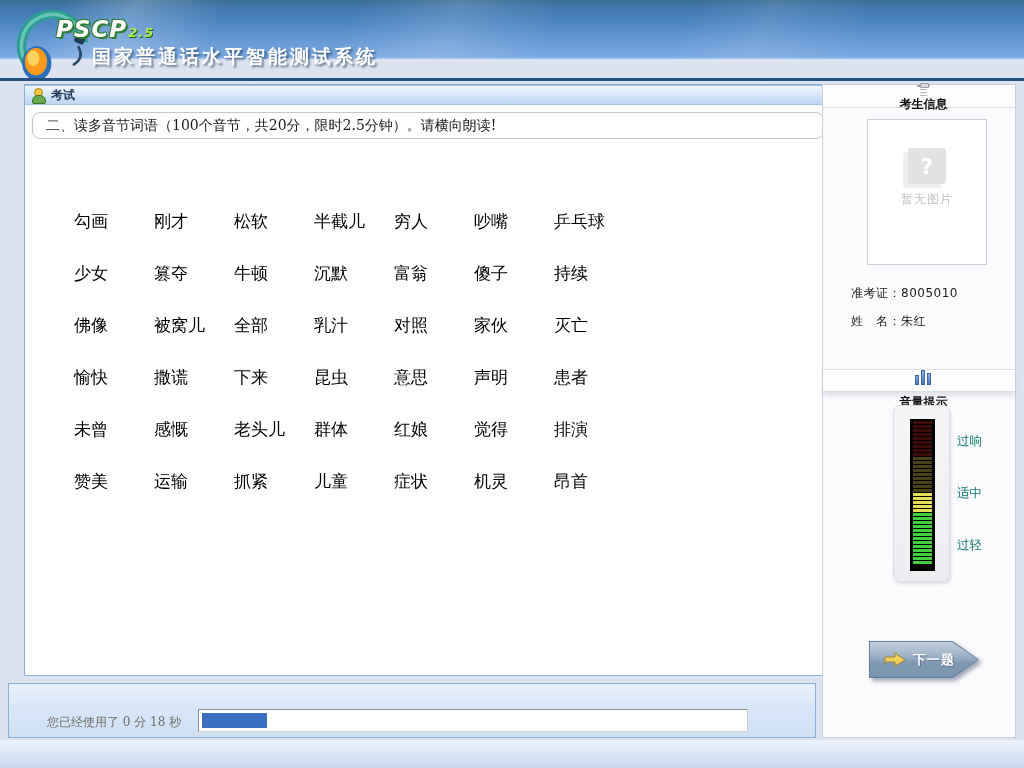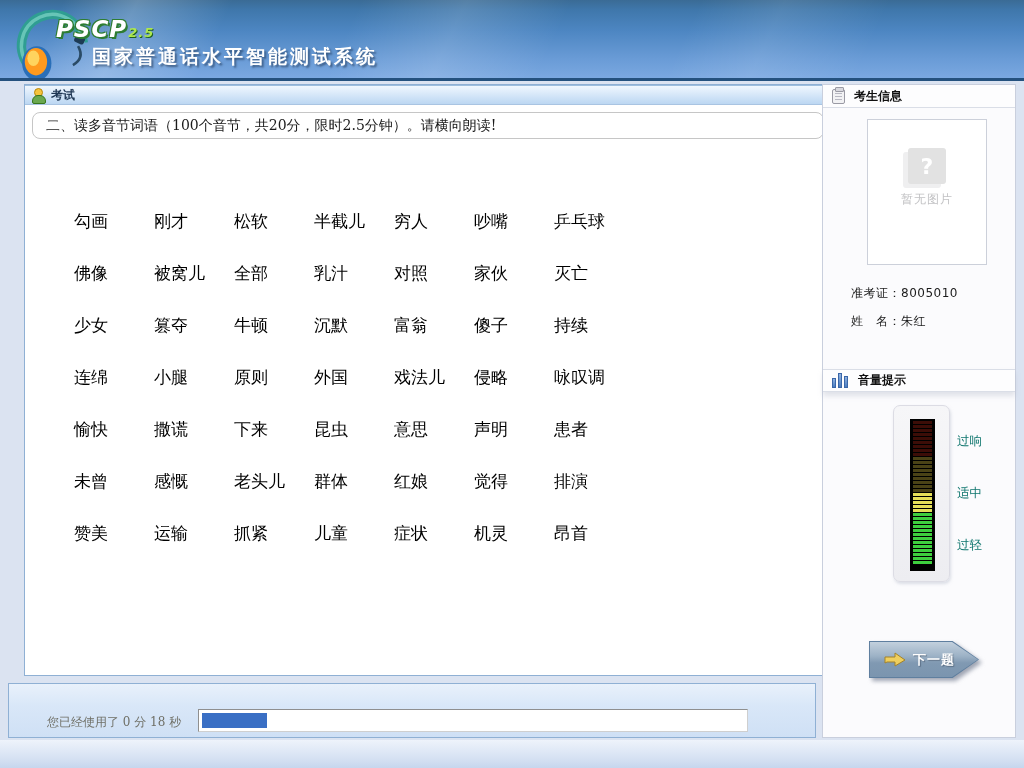--- a/index.html
+++ b/index.html
@@ -1,21 +1,21 @@
 <!DOCTYPE html>
 <html><head>
 <meta charset="utf-8">
 <style>
   * { margin:0; padding:0; box-sizing:border-box; }
   html,body { width:1024px; height:768px; }
   body { font-family:"DejaVu Sans","Liberation Sans",sans-serif; }
   #screen { position:relative; width:1024px; height:768px; background:#dbe3f1; overflow:hidden; }
 
   
-  .header { position:absolute; left:0; top:0; width:1024px; height:81px;
+  .header { position:absolute; left:0; top:0; width:1024px; height:59px;
     background:linear-gradient(180deg,#3a6b95 0%,#3f77ab 12%,#4d86c2 38%,#699bd6 72%,#7aa8e1 96%,#9fc2ec 100%); }
   .header::before { content:""; position:absolute; inset:0;
     background:linear-gradient(115deg, rgba(255,255,255,0) 6%, rgba(255,255,255,.22) 13%, rgba(255,255,255,0) 22%,
       rgba(255,255,255,0) 34%, rgba(255,255,255,.14) 44%, rgba(255,255,255,0) 54%,
       rgba(255,255,255,0) 66%, rgba(255,255,255,.10) 74%, rgba(255,255,255,0) 84%); }
   .header-bottom-line { position:absolute; left:0; top:78px; width:100%; height:3px; background:#24517e; }
   .logo-headset { position:absolute; left:8px; top:-2px; width:92px; height:86px; }
   .logo-pscp { position:absolute; left:56px; top:16px; font-size:23px; font-weight:bold; font-style:italic;
     color:#ffffff; letter-spacing:1px;
     text-shadow:2px 2px 0 #2e7d32, -1px -1px 0 #2e7d32, 1px -1px 0 #2e7d32, -1px 1px 0 #2e7d32; }
@@ -48,21 +48,21 @@
   .time-text { position:absolute; left:38px; top:30px; font-family:"DejaVu Serif","Liberation Serif",serif;
     font-size:12px; color:#6f6f66; }
   .progress { position:absolute; left:189px; top:25px; width:550px; height:23px;
     background:#ffffff; border:1px solid #8f8f8f; border-right-color:#cfcfcf; border-bottom-color:#cfcfcf; padding:3px; }
   .progress-fill { height:100%; width:12%; background:#3a6fc4; }
 
   
   .sidebar { position:absolute; left:822px; top:84px; width:194px; height:654px;
     background:#fbfbfd; border:1px solid #c9cfdd; }
   .side-header { position:relative; height:23px; display:flex; align-items:center; gap:9px; padding-left:9px;
-    font-size:12px; font-weight:bold; color:#101010; background:#fdfdfe; border-bottom:1px solid #dadee7; }
+    font-size:12px; font-weight:bold; color:#101010; background:#fdfdfe; border-bottom:1px solid #dadee7;flex-direction:column; }
   .side-header.vol { position:absolute; left:0; top:284px; width:100%; border-top:1px solid #dadee7;
     box-shadow:0 4px 5px rgba(175,180,198,.35); }
   .clipboard-icon { width:13px; height:15px; background:#f2f2f4; border:1px solid #9a9aa4; border-radius:2px; position:relative; }
   .clipboard-icon::before { content:""; position:absolute; left:2px; top:-3px; width:7px; height:3px;
     background:#d8d8de; border:1px solid #9a9aa4; border-radius:1px; }
   .clipboard-icon::after { content:""; position:absolute; left:2px; top:3px; width:7px; height:1px;
     background:#b8b8c2; box-shadow:0 3px 0 #b8b8c2, 0 6px 0 #b8b8c2; }
   .photo-box { position:absolute; left:44px; top:34px; width:120px; height:146px;
     background:#ffffff; border:1px solid #ccd0da; display:flex; flex-direction:column;
     align-items:center; justify-content:center; gap:7px; padding-bottom:28px; }
@@ -148,45 +148,36 @@
         <div class="word-row">
           <span class="word-cell">勾画</span>
           <span class="word-cell">刚才</span>
           <span class="word-cell">松软</span>
           <span class="word-cell">半截儿</span>
           <span class="word-cell">穷人</span>
           <span class="word-cell">吵嘴</span>
           <span class="word-cell">乒乓球</span>
         </div>
         <div class="word-row">
+          <span class="word-cell">少女</span>
+          <span class="word-cell">篡夺</span>
+          <span class="word-cell">牛顿</span>
+          <span class="word-cell">沉默</span>
+          <span class="word-cell">富翁</span>
+          <span class="word-cell">傻子</span>
+          <span class="word-cell">持续</span>
+        </div>
+        <div class="word-row">
           <span class="word-cell">佛像</span>
           <span class="word-cell">被窝儿</span>
           <span class="word-cell">全部</span>
           <span class="word-cell">乳汁</span>
           <span class="word-cell">对照</span>
           <span class="word-cell">家伙</span>
           <span class="word-cell">灭亡</span>
-        </div>
-        <div class="word-row">
-          <span class="word-cell">少女</span>
-          <span class="word-cell">篡夺</span>
-          <span class="word-cell">牛顿</span>
-          <span class="word-cell">沉默</span>
-          <span class="word-cell">富翁</span>
-          <span class="word-cell">傻子</span>
-          <span class="word-cell">持续</span>
-        </div>
-        <div class="word-row">
-          <span class="word-cell">连绵</span>
-          <span class="word-cell">小腿</span>
-          <span class="word-cell">原则</span>
-          <span class="word-cell">外国</span>
-          <span class="word-cell">戏法儿</span>
-          <span class="word-cell">侵略</span>
-          <span class="word-cell">咏叹调</span>
         </div>
         <div class="word-row">
           <span class="word-cell">愉快</span>
           <span class="word-cell">撒谎</span>
           <span class="word-cell">下来</span>
           <span class="word-cell">昆虫</span>
           <span class="word-cell">意思</span>
           <span class="word-cell">声明</span>
           <span class="word-cell">患者</span>
         </div>

